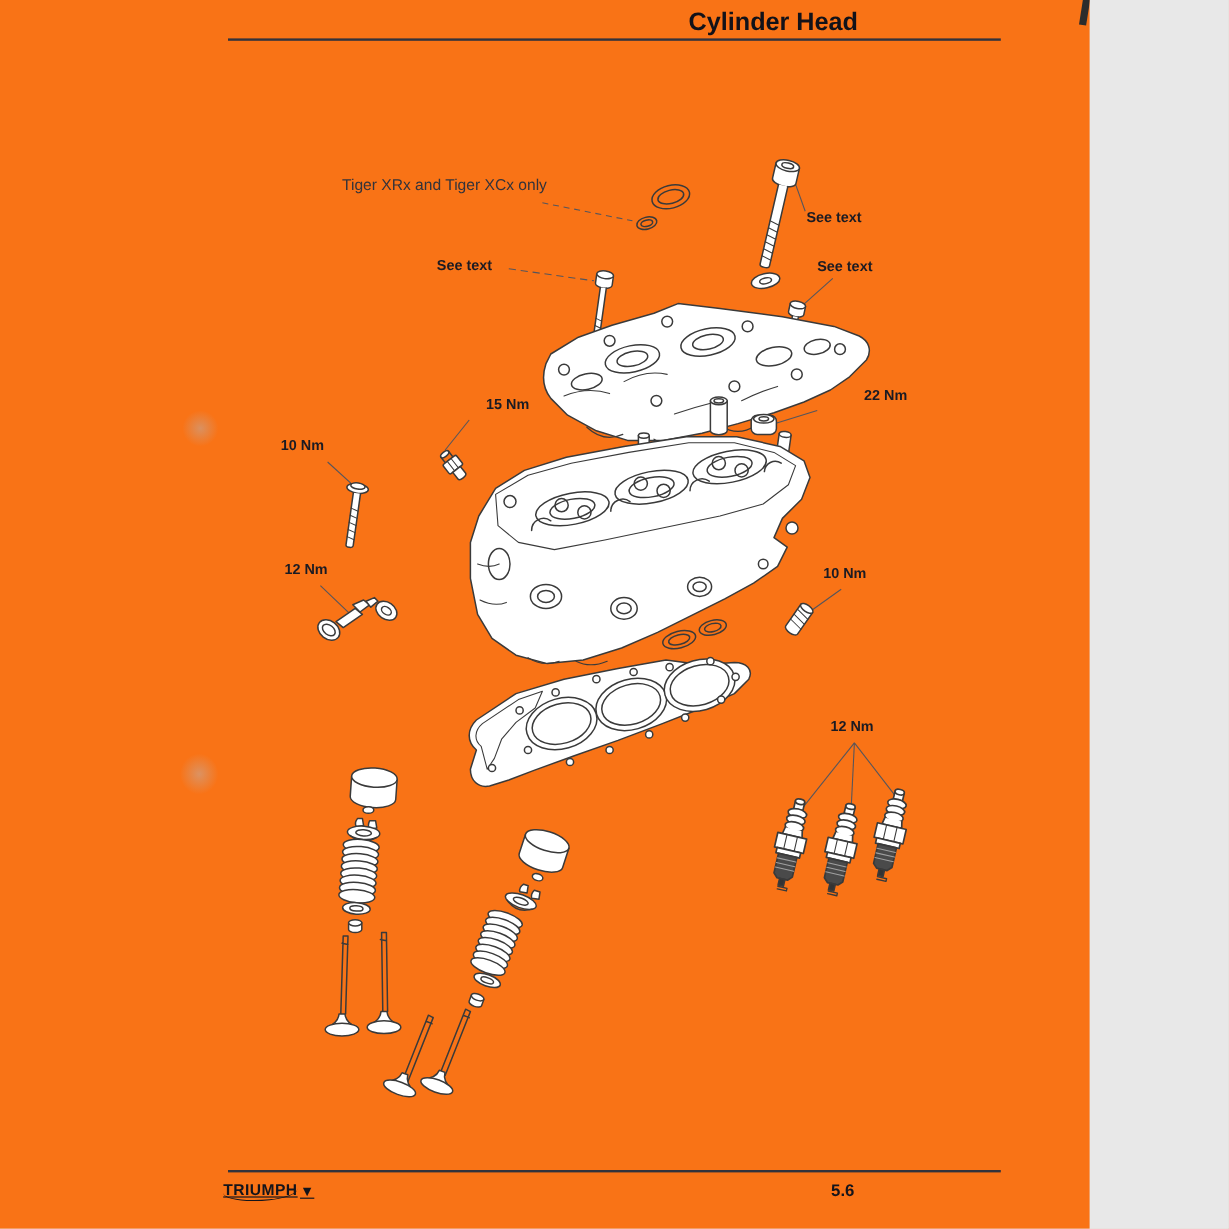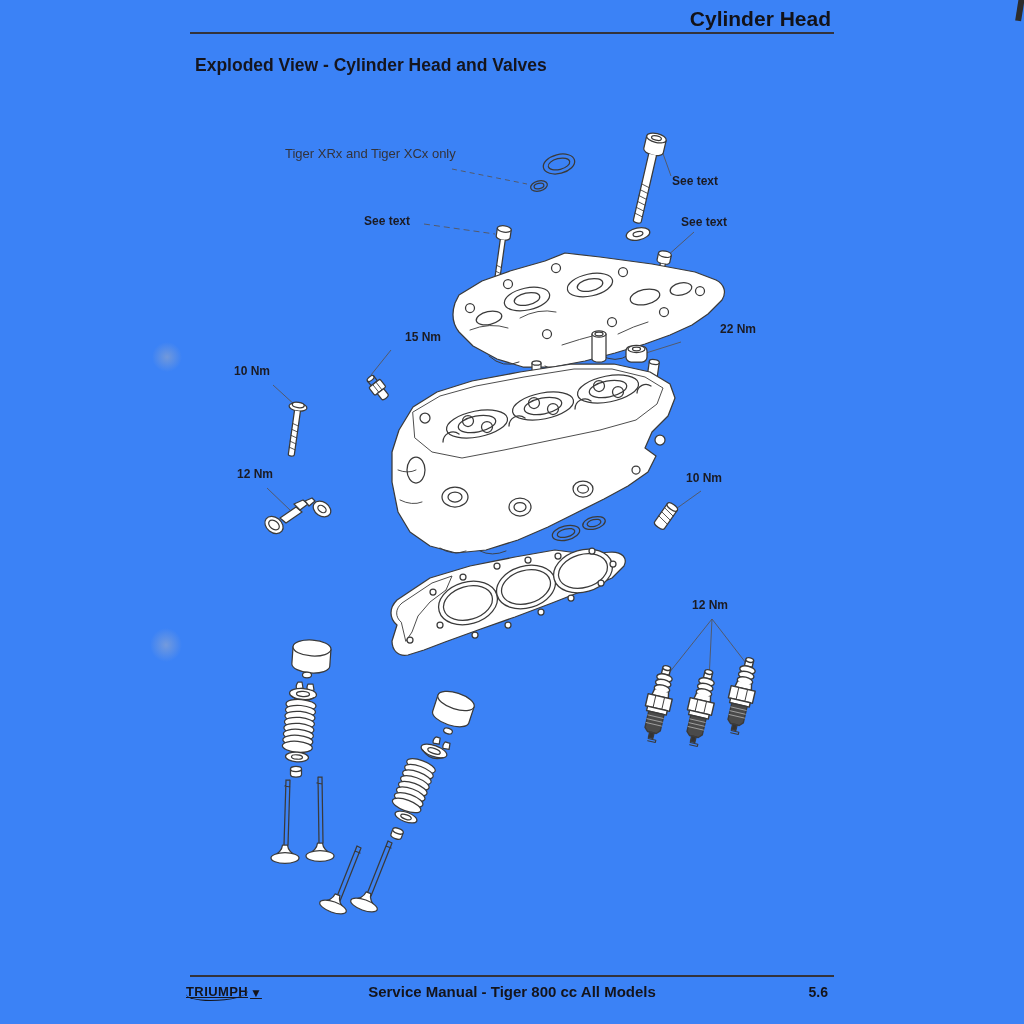--- a/index.html
+++ b/index.html
@@ -1,16 +1,16 @@
 <!DOCTYPE html>
 <html><head>
 <meta charset="utf-8">
 <style>
   html,body{margin:0;padding:0;background:#e8e8e8;}
-  .page{position:relative;width:1024px;height:1024px;background:#3b82f6;overflow:hidden;
+  .page{position:relative;width:908px;height:1024px;background:#f97316;overflow:hidden;
         font-family:"Liberation Sans",sans-serif;color:#17171f;}
   
   .chapter-title{position:absolute;top:7px;right:193px;font-size:21px;font-weight:bold;color:#121219;}
   .header-rule{position:absolute;top:32px;left:190px;width:644px;height:2px;background:#33333c;}
   
   .section-title{position:absolute;top:55px;left:195px;margin:0;font-size:17.5px;font-weight:bold;color:#15151e;}
   
   .diagram{position:absolute;inset:0;border-radius:22px;}
   svg.art{position:absolute;left:0;top:0;width:1024px;height:1024px;}
   .callout{position:absolute;font-size:12px;font-weight:bold;color:#1b1b23;white-space:nowrap;}
@@ -30,21 +30,20 @@
   .smudge.s1{left:152px;top:342px;width:30px;height:30px;background:radial-gradient(closest-side,#b4b4ba,transparent);}
   .smudge.s2{left:150px;top:628px;width:32px;height:34px;background:radial-gradient(closest-side,#b8b8be,transparent);}
 </style>
 </head>
 <body>
 
 <div class="page">
 
   <div class="chapter-title">Cylinder Head</div>
   <div class="header-rule"></div>
-  <h1 class="section-title">Exploded View - Cylinder Head and Valves</h1>
 
   <div class="diagram">
 
     <svg class="art" viewBox="0 0 1024 1024">
       <defs>
         <g id="coil">
           <ellipse cx="0" cy="0" rx="15" ry="5.5"></ellipse>
             <ellipse cx="0" cy="6" rx="15" ry="5.5"></ellipse>
           <ellipse cx="0" cy="12" rx="15" ry="5.5"></ellipse>
             <ellipse cx="0" cy="18" rx="15" ry="5.5"></ellipse>
@@ -376,19 +375,18 @@
     <div class="callout" style="left:237px;top:467px;">12 Nm</div>
     <div class="callout" style="left:686px;top:471px;">10 Nm</div>
     <div class="callout" style="left:692px;top:598px;">12 Nm</div>
   </div>
 
   <div class="footer-rule"></div>
   <div class="brand">
     <span class="brand-name">TRIUMPH</span>
     <span class="brand-badge">▼</span>
   </div>
-  <div class="footer-center">Service Manual - Tiger 800 cc All Models</div>
   <div class="page-num">5.6</div>
 
   <div class="artifact-tr"></div>
   <div class="smudge s1"></div>
   <div class="smudge s2"></div>
 </div>
 
 </body></html>

